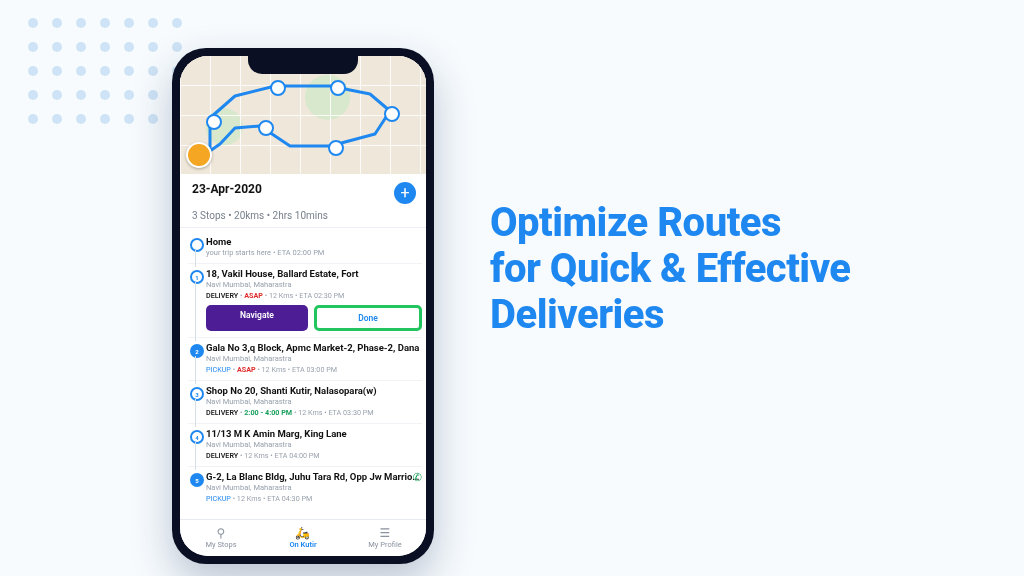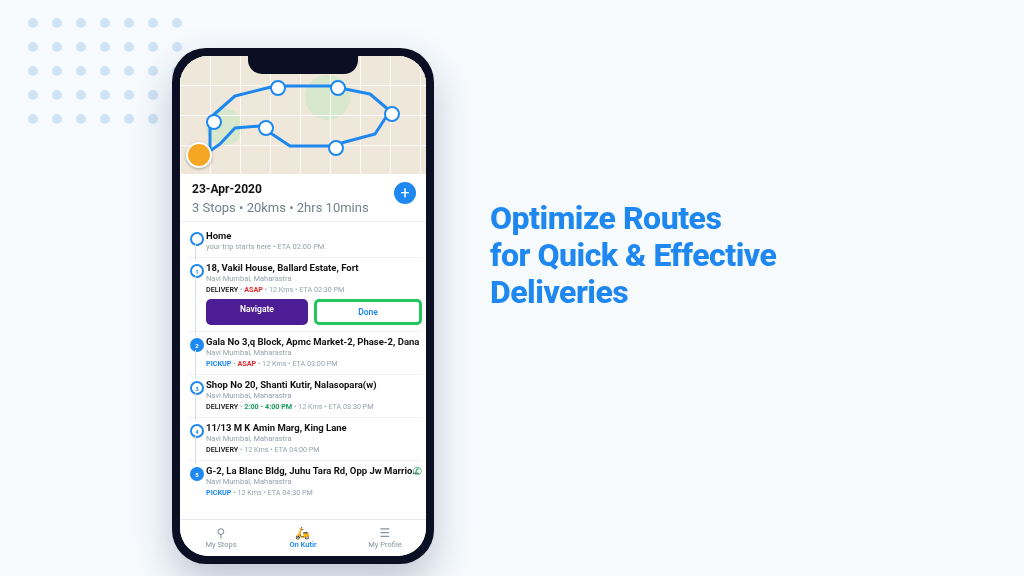--- a/index.html
+++ b/index.html
@@ -1,52 +1,52 @@
 <!DOCTYPE html>
 <html><head>
 <meta charset="utf-8">
 <style>
   html,body{margin:0;padding:0;width:1024px;height:576px;background:#f7fbfe;font-family:-apple-system,BlinkMacSystemFont,"Segoe UI",Roboto,Helvetica,Arial,sans-serif;overflow:hidden;position:relative}
   
   .dots{position:absolute;top:18px;left:28px;display:grid;grid-template-columns:repeat(7,14px);grid-auto-rows:14px;gap:10px}
   .dots span{width:10px;height:10px;border-radius:50%;background:#cfe3f6}
   
-  .headline{position:absolute;left:490px;top:200px;font-weight:800;font-size:32px;line-height:1.15;color:#1e88f0;letter-spacing:-.5px}
+  .headline{position:absolute;left:490px;top:200px;font-weight:800;font-size:40px;line-height:1.15;color:#1e88f0;letter-spacing:-.5px}
   
   .phone{position:absolute;left:172px;top:48px;width:246px;height:500px;border-radius:34px;background:#0a0f23;padding:8px;box-shadow:0 18px 40px rgba(20,40,80,.25)}
   .notch{position:absolute;top:8px;left:50%;transform:translateX(-50%);width:110px;height:18px;background:#0a0f23;border-radius:0 0 14px 14px;z-index:50}
   .screen{width:100%;height:100%;background:#fff;border-radius:28px;overflow:hidden;position:relative;display:flex;flex-direction:column}
   
   .map{height:118px;width:100%;position:relative;background:#efe7d9;overflow:hidden}
   .map .streets{position:absolute;inset:0;background:
     linear-gradient(90deg,rgba(255,255,255,.85) 1px,transparent 1px) 0 0/30px 30px,
     linear-gradient(0deg,rgba(255,255,255,.85) 1px,transparent 1px) 0 0/30px 30px,
     radial-gradient(circle at 60% 35%,#d8e8cc 0 22px,transparent 23px),
     radial-gradient(circle at 18% 60%,#d8e8cc 0 18px,transparent 19px),
     #efe7d9}
   .route{position:absolute;inset:0}
   .pin{position:absolute;width:12px;height:12px;border:2px solid #1e88f0;background:#fff;border-radius:50%}
   .tripbtn{position:absolute;left:6px;bottom:6px;width:22px;height:22px;border-radius:50%;background:#f5a623;border:2px solid #fff;box-shadow:0 1px 3px rgba(0,0,0,.3)}
   
   .summary{padding:8px 12px 6px;position:relative;border-bottom:1px solid #eceff3}
   .summary .date{font-size:12px;font-weight:700;color:#111}
-  .summary .meta{font-size:13px;color:#77808c;margin-top:4px}
+  .summary .meta{font-size:10px;color:#77808c;margin-top:14px}
   .addbtn{position:absolute;right:10px;top:8px;width:22px;height:22px;border-radius:50%;background:#1e88f0;color:#fff;display:flex;align-items:center;justify-content:center;font-size:16px;line-height:1}
   
   .list{flex:1;overflow:hidden;padding:4px 4px 0 8px}
   .stop{position:relative;padding:4px 0 6px 18px;border-bottom:1px solid #f0f2f5}
   .stop:last-child{border-bottom:none}
   .stop .dot{position:absolute;left:2px;top:6px;width:10px;height:10px;border-radius:50%;border:2px solid #1e88f0;background:#fff;font-size:6px;color:#1e88f0;display:flex;align-items:center;justify-content:center;font-weight:700}
   .stop .dot.filled{background:#1e88f0;color:#fff}
   .stop .line{position:absolute;left:6.5px;top:18px;bottom:-4px;width:1px;background:#d6dee8}
   .stop .title{font-size:9.5px;font-weight:700;color:#111;white-space:nowrap;overflow:hidden;text-overflow:ellipsis}
   .stop .sub{font-size:7.5px;color:#98a1ad;margin-top:1px}
   .stop .det{font-size:7.2px;color:#98a1ad;margin-top:2px}
   .stop .det b.kind{color:#222;font-weight:600}
-  .stop .det b.pickup{color:#1e88f0;font-weight:700}
+  .stop .det b.pickup{color:#1e88f0;font-weight:400}
   .stop .det .asap{color:#e02c2c;font-weight:700}
   .stop .det .win{color:#18a05a;font-weight:700}
   .btnrow{display:flex;gap:6px;margin-top:5px}
   .btn{flex:1;font-size:8.5px;padding:5px 0;border-radius:5px;text-align:center;font-weight:600}
   .btn.primary{background:#4c1d95;color:#fff}
   .btn.ghost{background:#fff;border:3px solid #22c55e;color:#1e88f0}
   .callicon{position:absolute;right:0;top:4px;color:#18a05a;font-size:11px}
   
   .nav{height:36px;border-top:1px solid #e6eaf0;display:flex;background:#fff}
   .nav .tab{flex:1;display:flex;flex-direction:column;align-items:center;justify-content:center;gap:1px;font-size:7.5px;color:#8a93a0}

